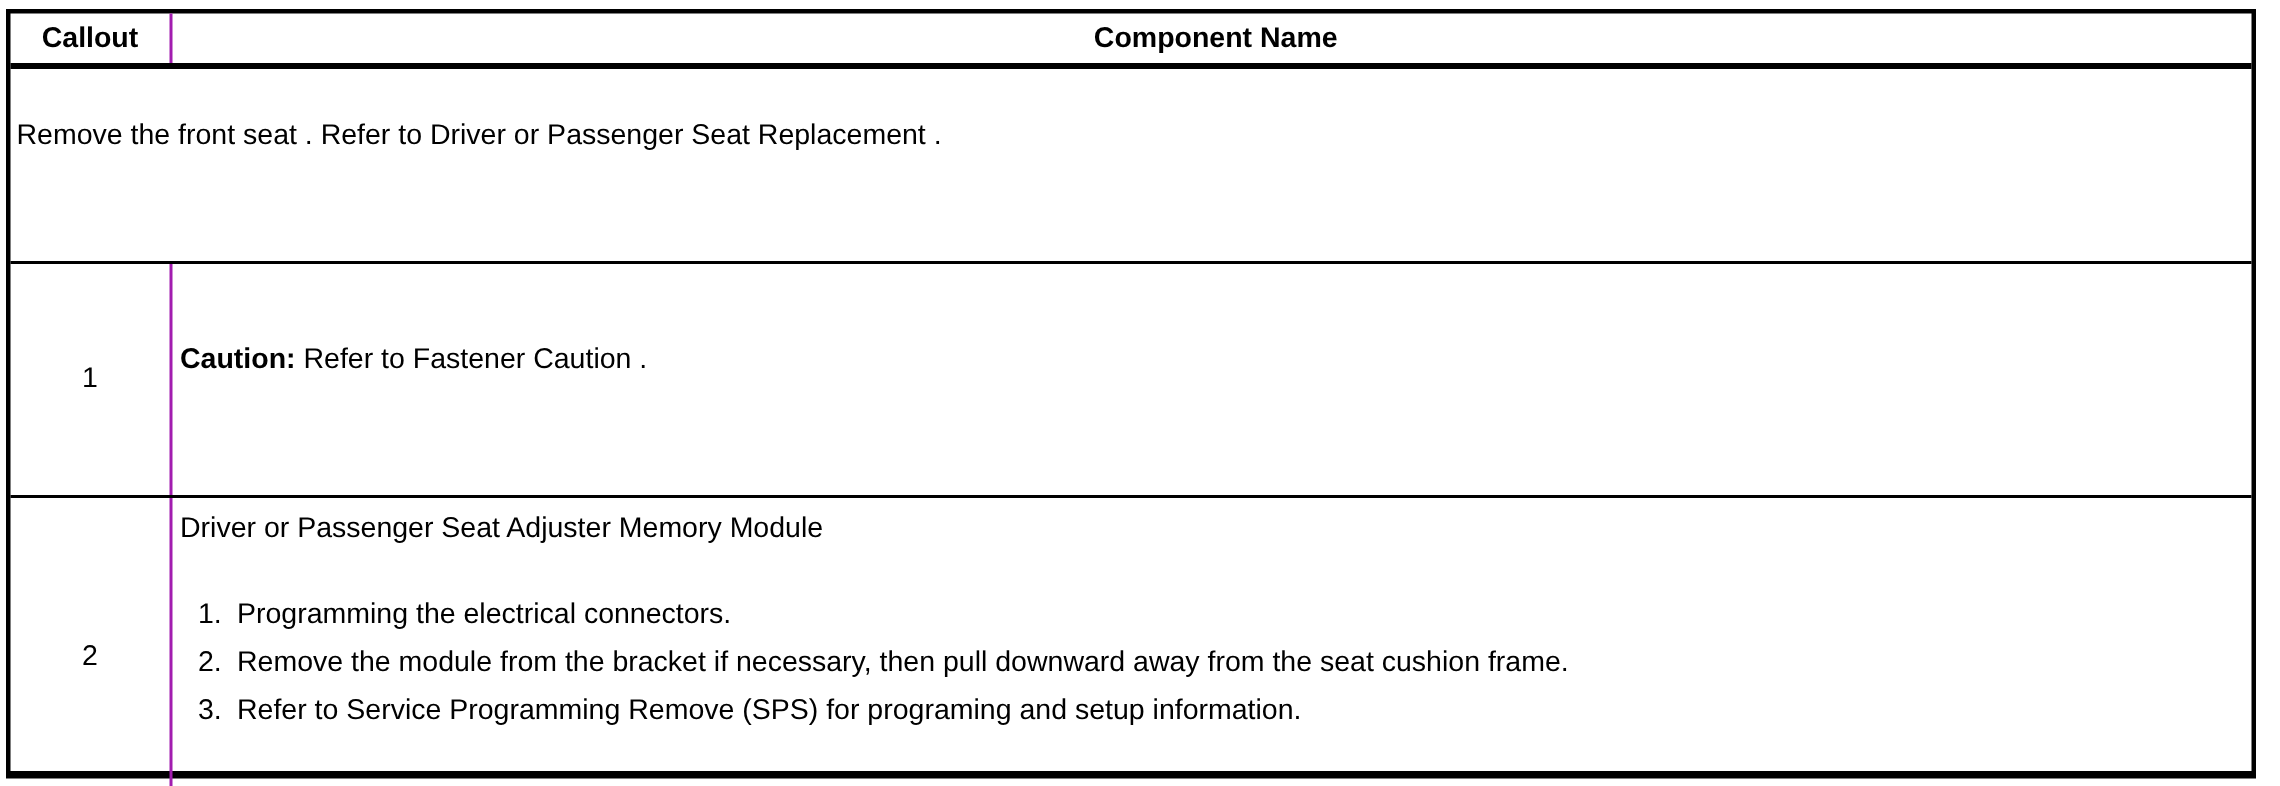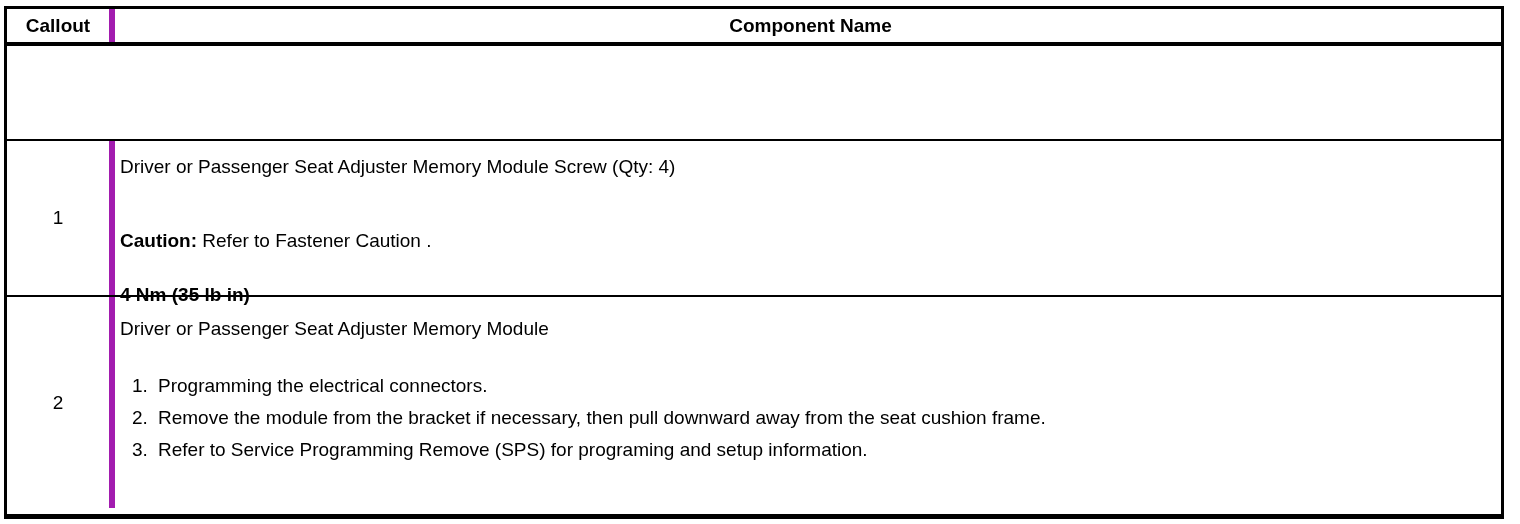--- a/index.html
+++ b/index.html
@@ -21,67 +21,66 @@
     border: 3px solid #000;
     border-bottom-width: 5px;
     background: #fff;
   }
   .t-row { display: flex; border-bottom: 2px solid #000; }
   .t-row:last-child { border-bottom: none; }
   .header-row { height: 37px; border-bottom: 4px solid #000; }
   .callout-col {
     width: 108px;
     flex: 0 0 108px;
-    border-right: 6px solid #a21caf;
+    border-right: 2px solid #a21caf;
     display: flex;
     align-items: center;
     justify-content: center;
   }
   .component-col { flex: 1; padding-left: 5px; }
   .header-cell { font-weight: bold; }
   .header-component { display: flex; align-items: center; justify-content: center; }
   .prelim-row { display: block; height: 95px; padding: 0 4px; }
   .prelim-title { font-weight: bold; margin: 13px 0 0 0; }
   .prelim-text { margin: 35px 0 0 0; }
   .row-1 { height: 156px; }
   .row-2 { height: 211px; }
   p { margin: 0; }
   .r1-line1 { margin-top: 16px; }
   .r1-line2 { margin-top: 54px; }
   .r1-line3 { margin-top: 34px; font-weight: bold; }
   .bold-label { font-weight: bold; }
-  .r2-line1 { margin-top: 22px; }
+  .r2-line1 { margin-top: 11px; }
   .procedure-heading { margin-top: 33px; padding-left: 29px; font-weight: bold; }
   .steps { margin-top: 37px; }
   .step { display: flex; margin-bottom: 12px; }
   .step-num { flex: 0 0 26px; margin-left: 12px; }
   .step-text { flex: 1; }
 </style>
 </head>
 <body>
 
 <div class="doc-table">
 
   <div class="t-row header-row">
     <div class="callout-col header-cell">Callout</div>
     <div class="component-col header-cell header-component">Component Name</div>
   </div>
 
   <div class="t-row prelim-row">
+    <p class="prelim-text">Remove the front seat . Refer to Driver or Passenger Seat Replacement .</p>
   </div>
 
   <div class="t-row row-1">
     <div class="callout-col">1</div>
     <div class="component-col">
-      <p class="r1-line1">Driver or Passenger Seat Adjuster Memory Module Screw (Qty: 4)</p>
       <p class="r1-line2">
         <span class="bold-label">Caution:</span>
         <span>Refer to Fastener Caution .</span>
       </p>
-      <p class="r1-line3">4 Nm (35 lb in)</p>
     </div>
   </div>
 
   <div class="t-row row-2">
     <div class="callout-col">2</div>
     <div class="component-col">
       <p class="r2-line1">Driver or Passenger Seat Adjuster Memory Module</p>
       <div class="steps">
         <div class="step">
           <span class="step-num">1.</span>

